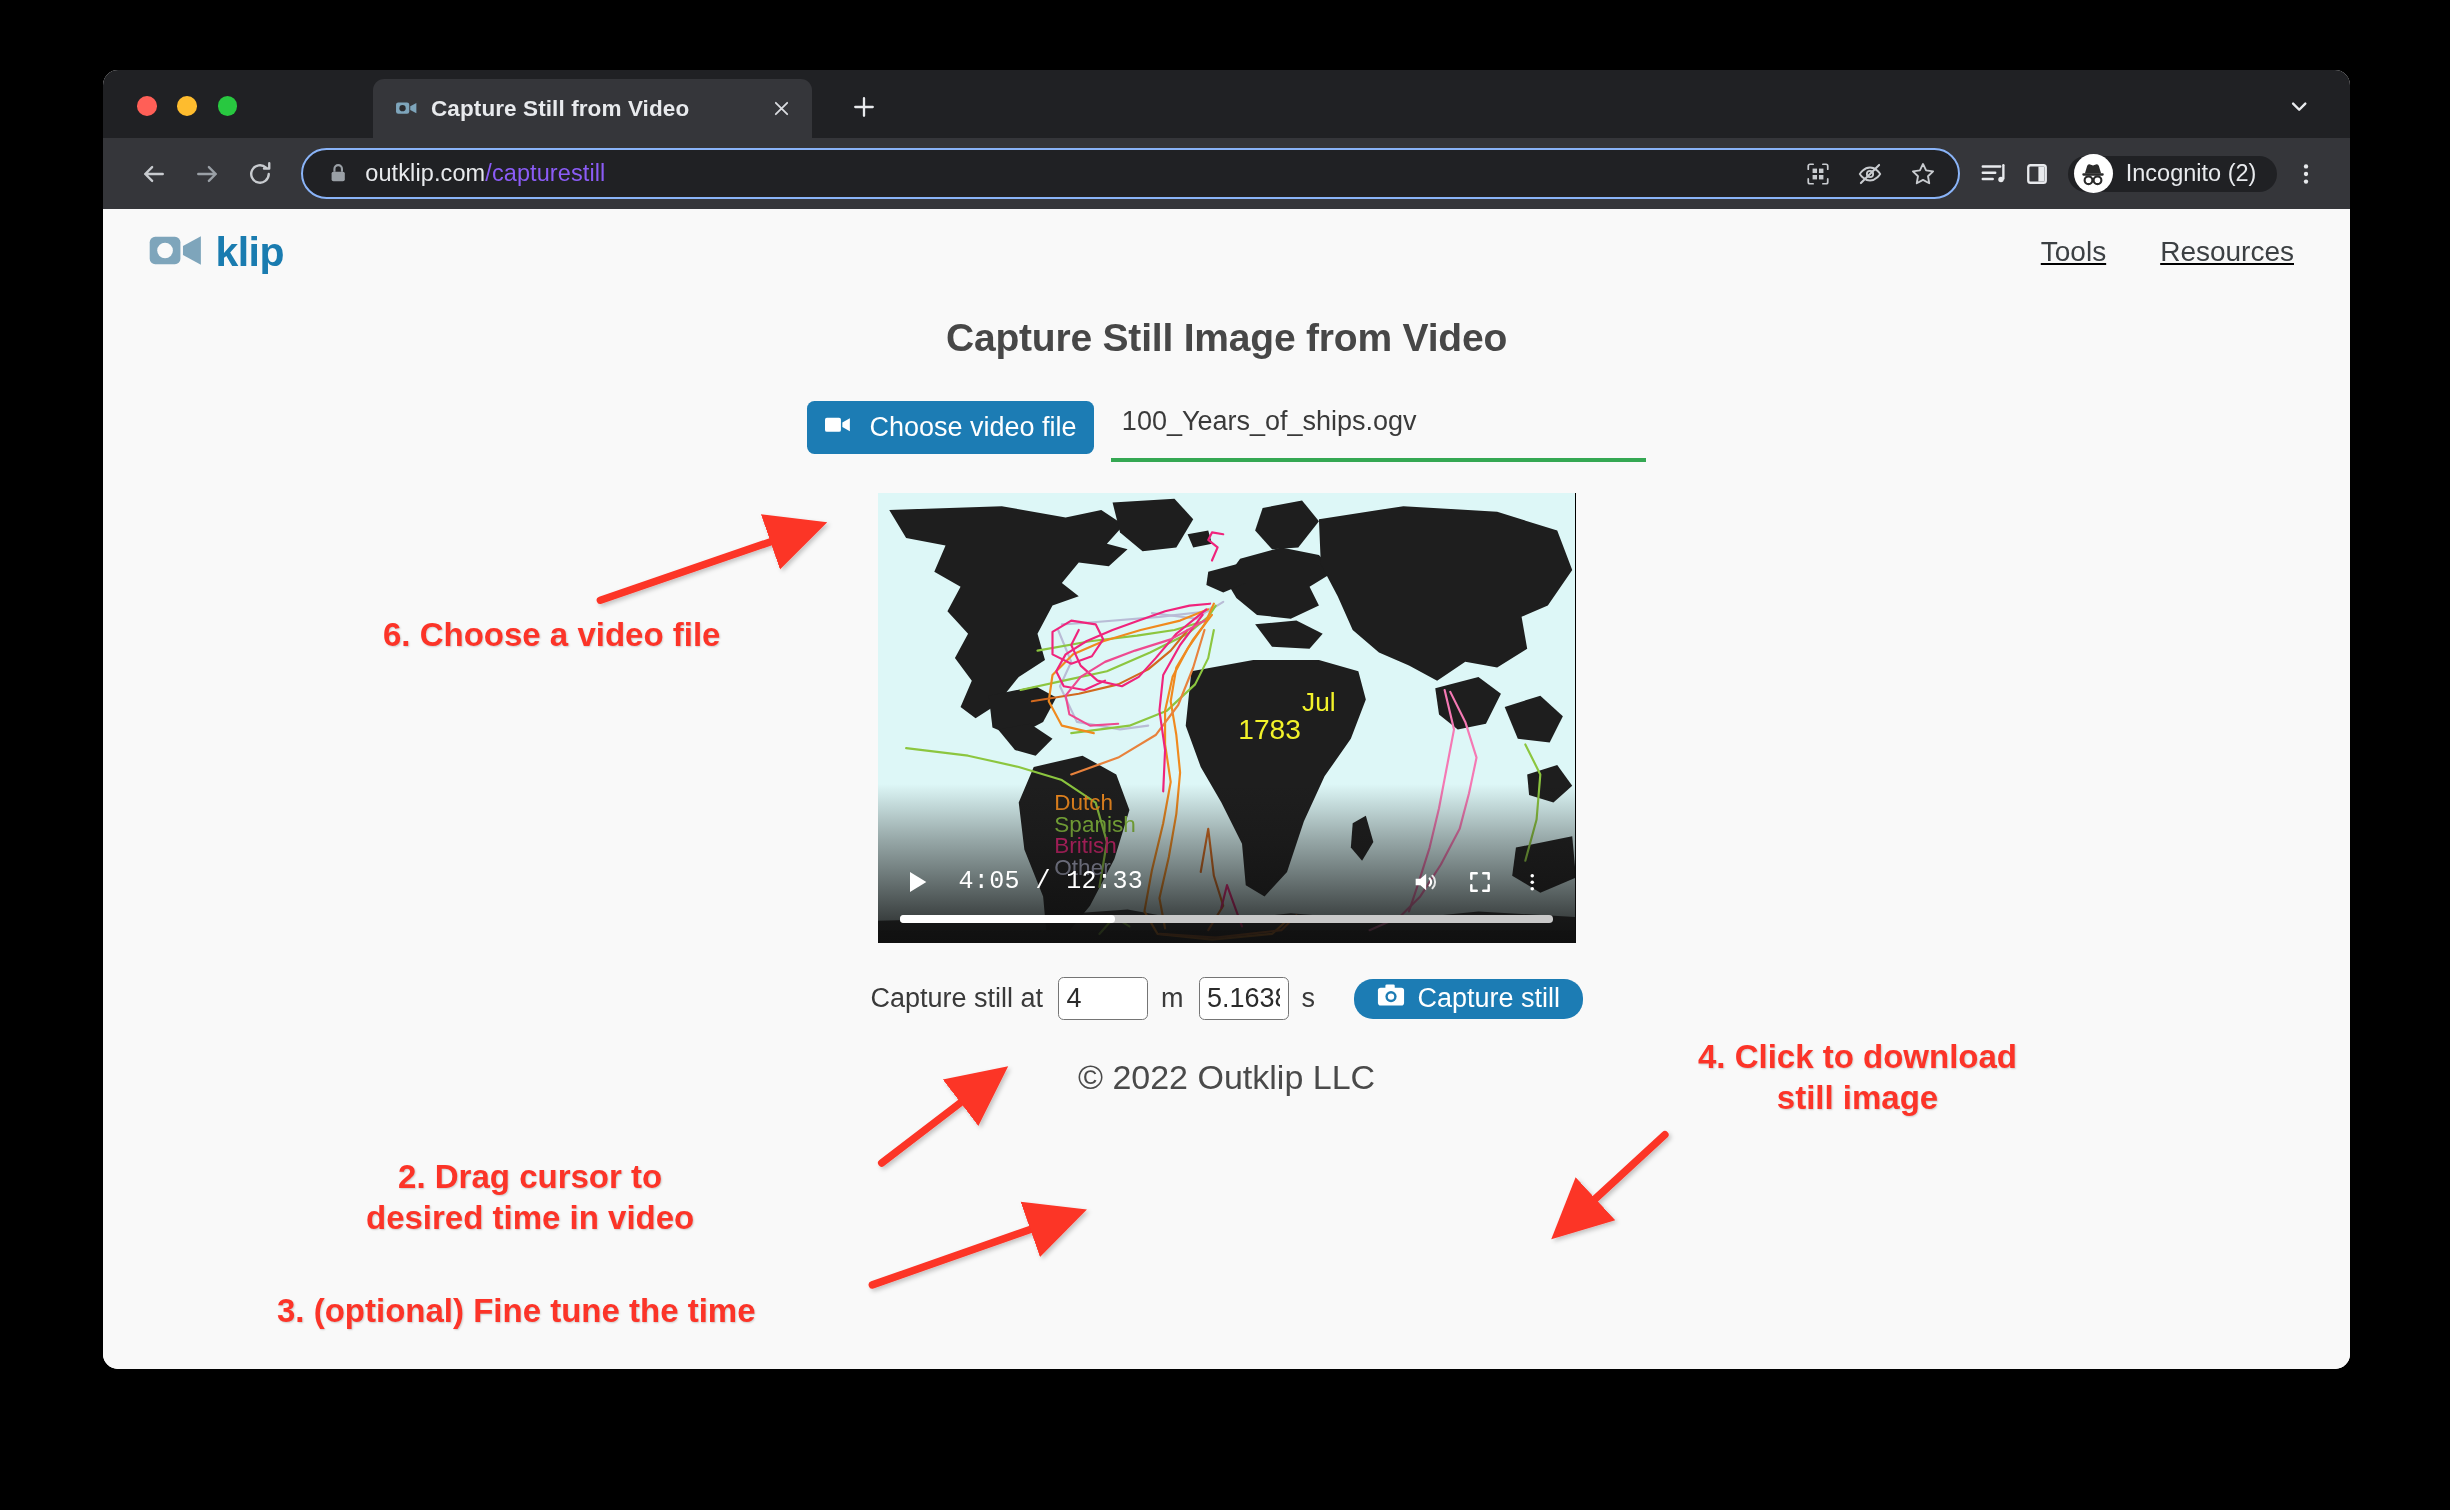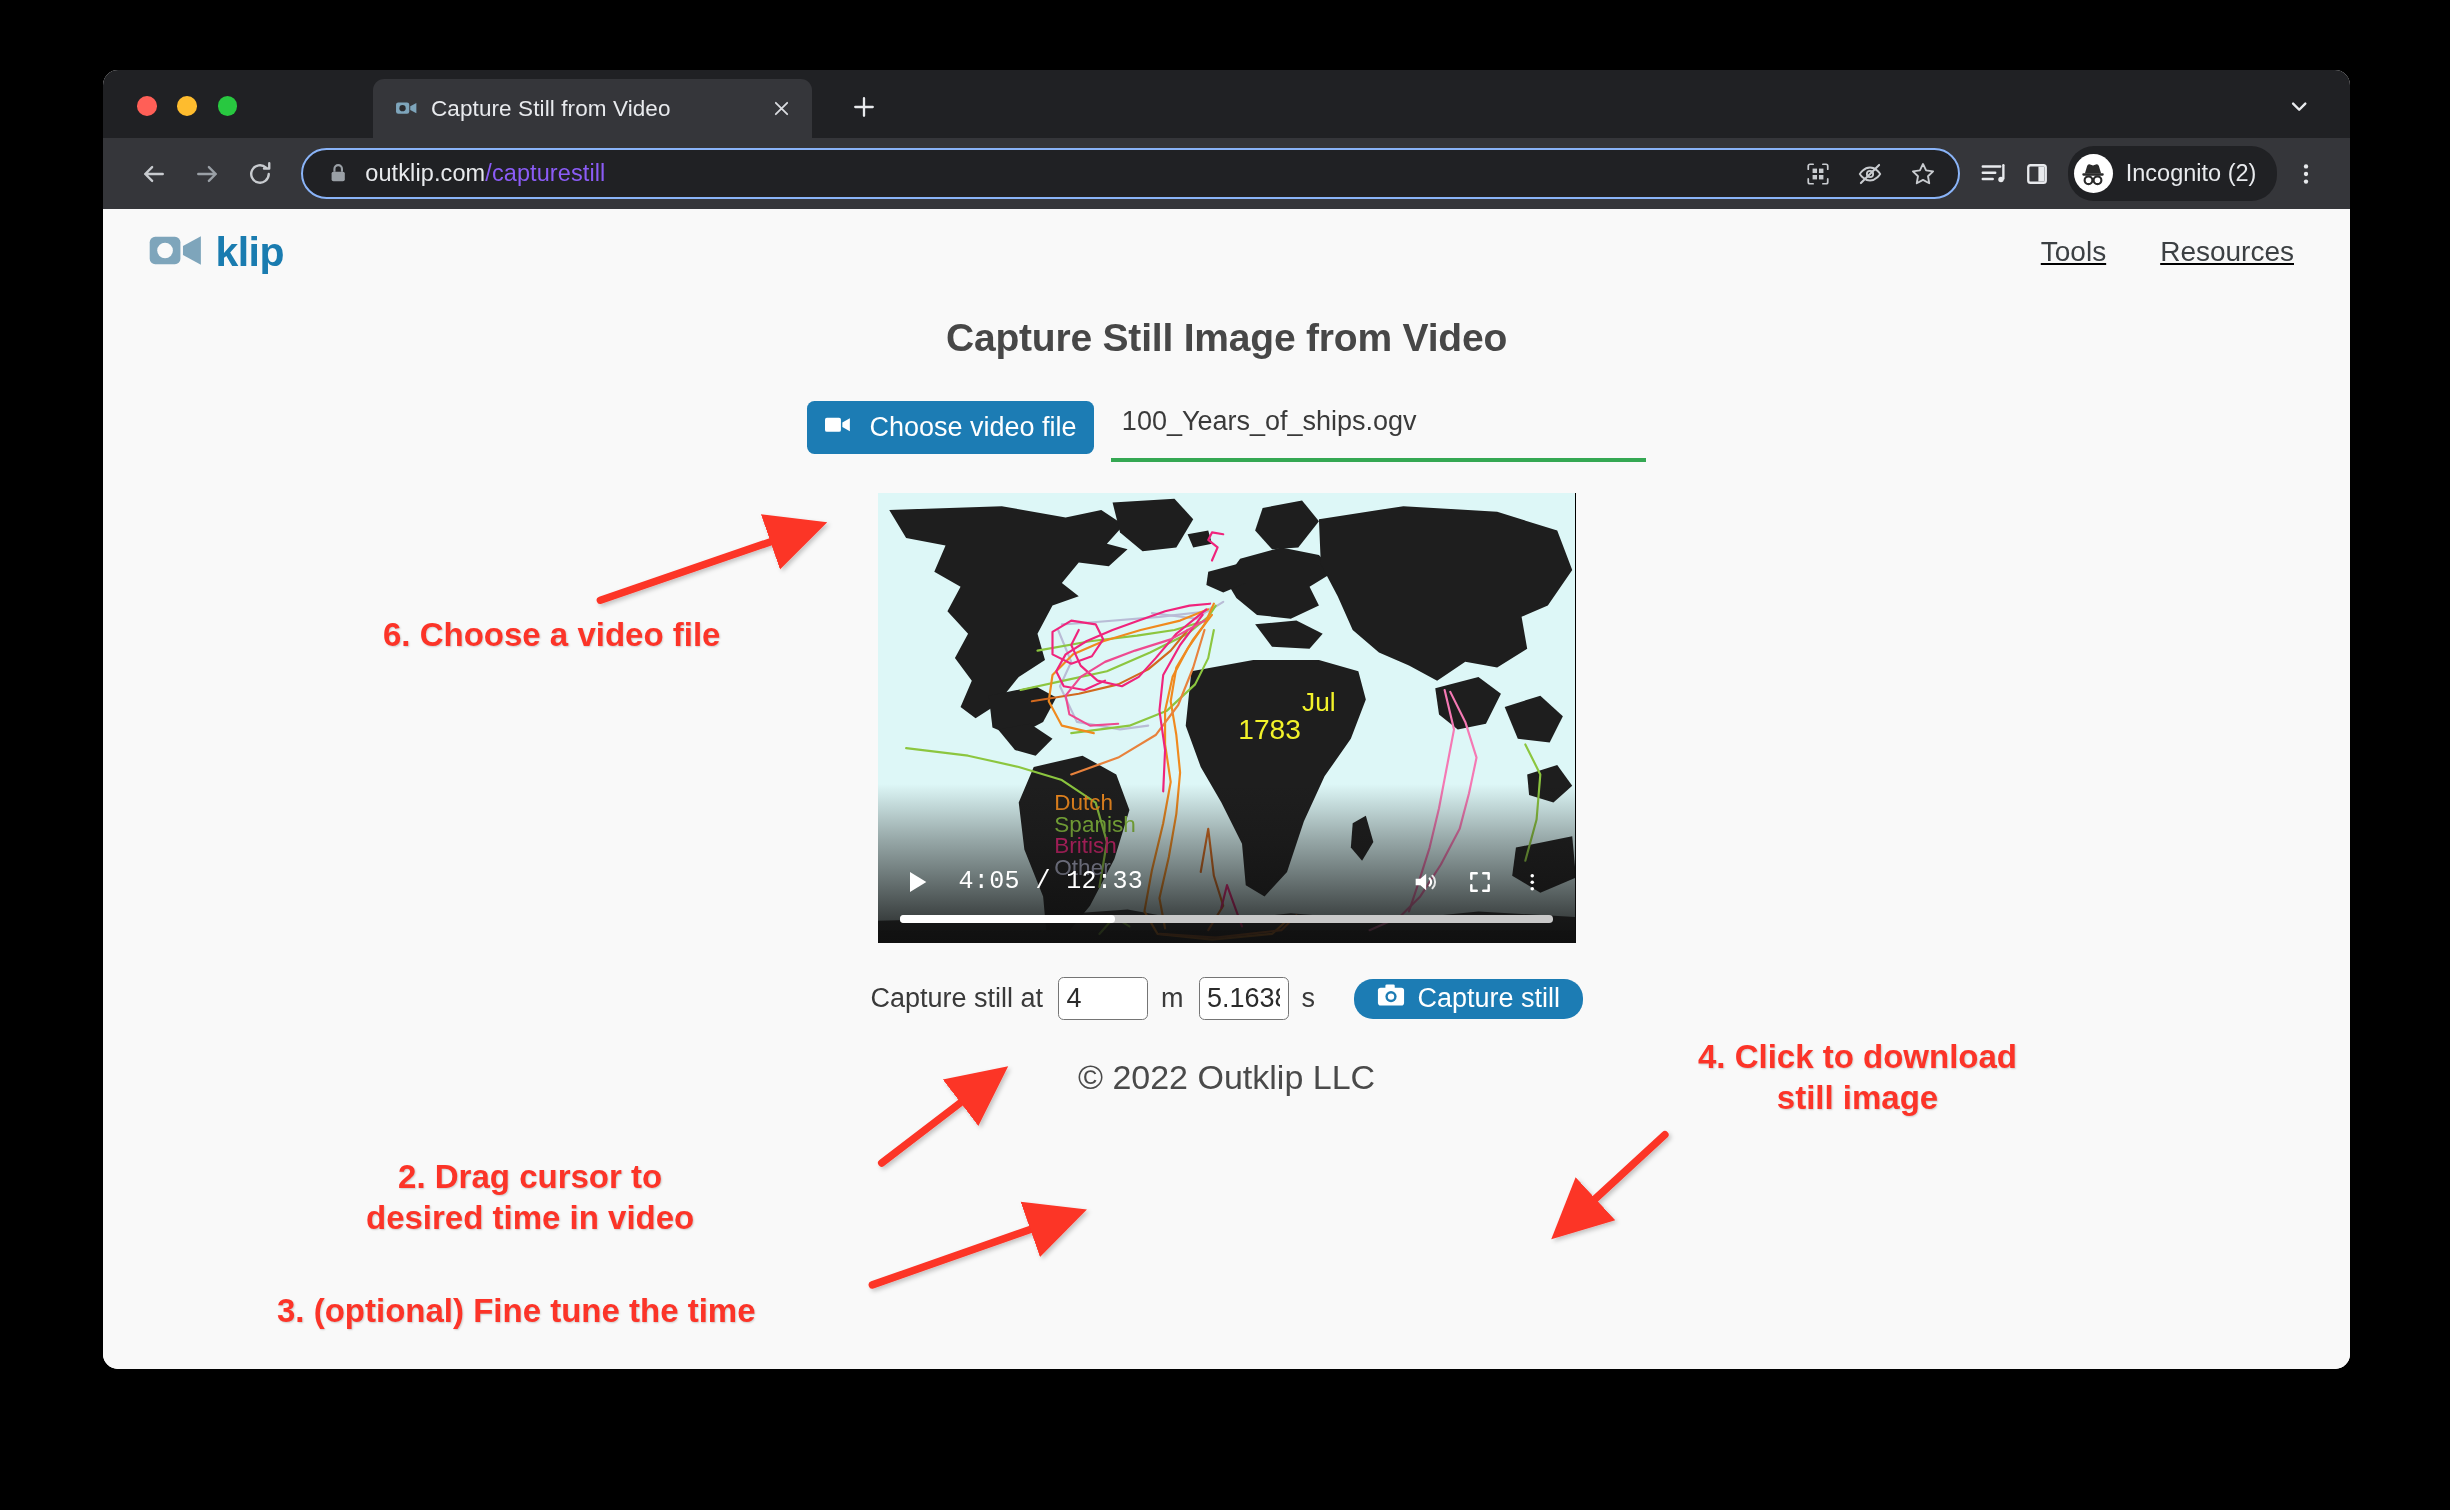--- a/index.html
+++ b/index.html
@@ -23,20 +23,21 @@
   }
 
   
   .tab-strip {
     position: relative;
     height: 68px;
     background: #202124;
     display: flex;
     align-items: flex-end;
     padding-left: 26px;
+    font-weight: bold;
   }
   .traffic-lights {
     position: absolute;
     left: 34px; top: 26px;
     display: flex; gap: 20.6px;
     align-items: center;
   }
   .tl { width: 19.7px; height: 19.7px; border-radius: 50%; }
   .tl.red { background: #ff5f57; }
   .tl.yellow { background: #febc2e; }
@@ -122,21 +123,21 @@
     letter-spacing: 0.1px;
   }
   .url-path { color: #8b5cf6; text-align: center; }
   .omni-icons { display: flex; align-items: center; gap: 20.6px; flex: 0 0 auto; }
   .omni-icon { width: 32px; height: 32px; display:flex; align-items:center; justify-content:center; color:#c8cbcf;}
   .tb-icon { width: 43px; height: 43px; display:flex; align-items:center; justify-content:center; color:#e8eaed; flex:0 0 auto;}
   .profile-chip {
     display: flex; align-items: center; gap: 13px;
     background: #202124;
     border-radius: 26px;
-    height: 55px;
+    height: 36px;
     padding: 0 20.6px 0 5.6px;
     margin-left: 9.4px;
     flex: 0 0 auto;
   }
   .incognito-avatar {
     width: 39px; height: 39px; border-radius: 50%;
     background: #fff;
     display: flex; align-items: center; justify-content: center;
   }
   .profile-label { color: #e8eaed; font-size: 23.5px; white-space: nowrap; }

